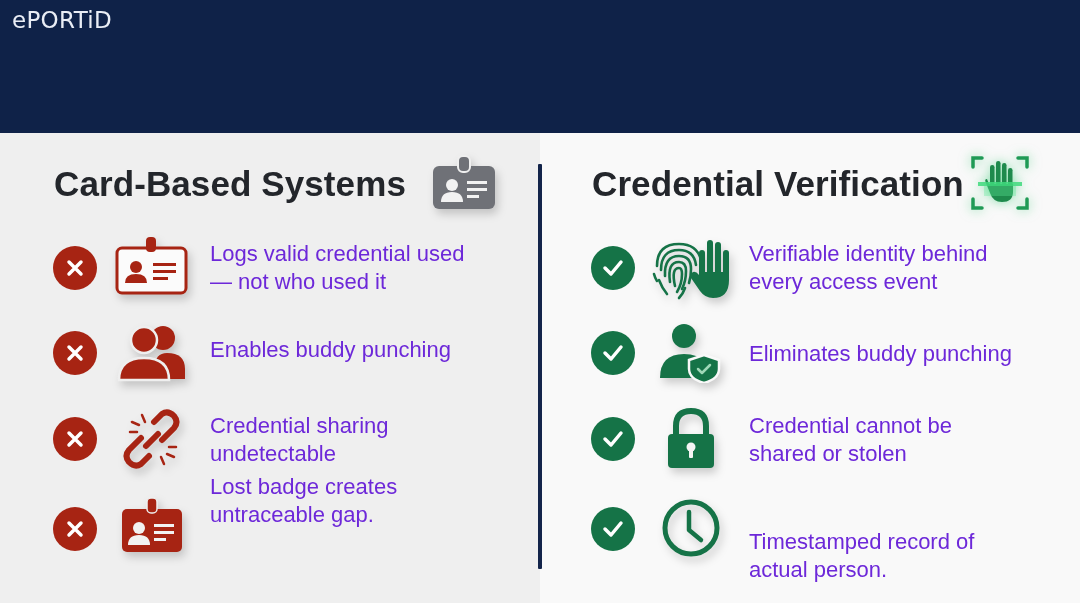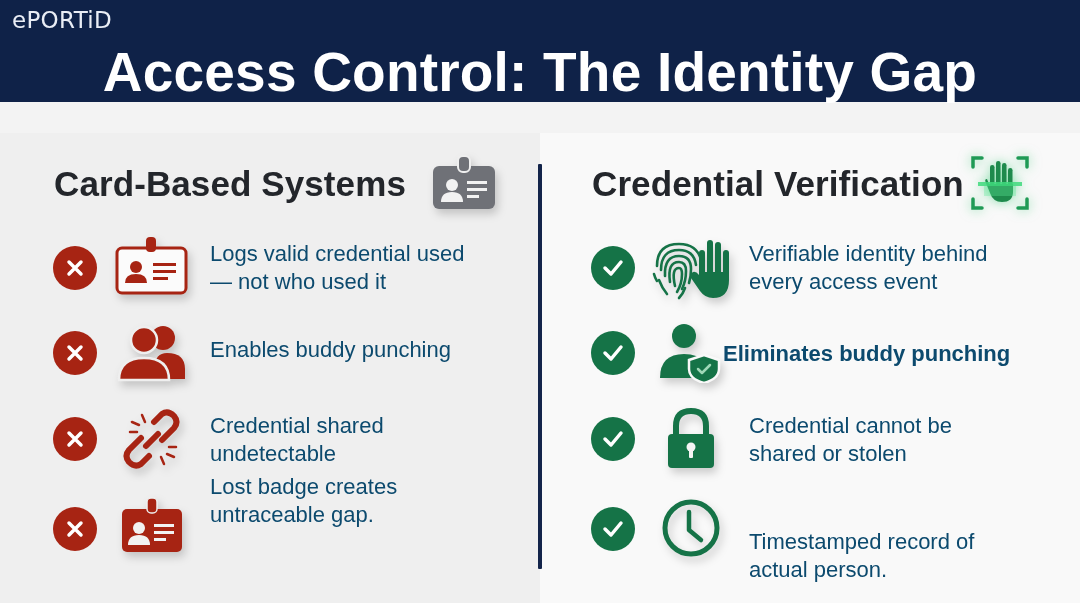--- a/index.html
+++ b/index.html
@@ -1,45 +1,44 @@
 <!DOCTYPE html>
 <html><head>
 <meta charset="utf-8">
 <style>
   * { box-sizing: border-box; margin: 0; padding: 0; }
   html, body { width: 1080px; height: 603px; overflow: hidden; }
   body { font-family: "Liberation Sans", sans-serif; background: #f3f3f3; position: relative; color: #1e2228; }
 
-  .header { position: absolute; left: 0; top: 0; width: 1080px; height: 102px; background: #0f2248; }
+  .header { position: absolute; left: 0; top: 0; width: 1080px; height: 133px; background: #0f2248; }
   .brand { position: absolute; left: 12px; top: 7px; color: #e9edf5; font-size: 23px; font-family: "DejaVu Sans", sans-serif; letter-spacing: 0.3px; }
   .title { position: absolute; left: 0; right: 0; top: 40px; text-align: center; color: #ffffff; font-weight: bold; font-size: 55px; letter-spacing: 0.2px; }
 
   .panel-left { position: absolute; left: 0; top: 133px; width: 540px; height: 470px; background: #efefef; }
   .panel-right { position: absolute; left: 540px; top: 133px; width: 540px; height: 470px; background: #f9f9f9; }
   .divider { position: absolute; left: 538px; top: 164px; width: 4px; height: 405px; background: #13244a; border-radius: 1px; }
 
   .sec-title { position: absolute; top: 164px; font-weight: bold; font-size: 35px; color: #23262b; letter-spacing: 0.1px; }
   .sec-title.left { left: 54px; text-align: center; }
   .sec-title.right { left: 592px; }
   .sec-icon { position: absolute; }
   .badge { position: absolute; width: 44px; height: 44px; border-radius: 50%; display: flex; align-items: center; justify-content: center; }
   .badge.bad { background: #a72413; }
   .badge.good { background: #157347; }
   .row-icon { position: absolute; }
-  .row-text { position: absolute; font-size: 22px; line-height: 28px; color: #0c4a6e; white-space: pre-line; }
+  .row-text { position: absolute; font-size: 22px; line-height: 28px; color: #6d28d9; white-space: pre-line; }
   svg { display: block; }
   .shadow { filter: drop-shadow(3px 5px 4px rgba(0,0,0,0.18)); }
   .glow { filter: drop-shadow(0 0 6px rgba(46,200,110,0.6)); }
 </style>
 </head>
 <body>
 
 <div class="header">
   <div class="brand">ePORTiD</div>
-  <div class="title">Access Control: The Identity Gap</div>
 </div>
 
 <div class="panel-left"></div>
 <div class="panel-right"></div>
 <div class="divider"></div>
 
 <div class="sec-title left">Card-Based Systems</div>
 <div class="sec-icon shadow" style="left:431px; top:154px;">
   <svg width="66" height="58" viewBox="0 0 66 58">
     <rect x="2" y="12" width="62" height="43" rx="6" fill="#6f7177"></rect>
@@ -127,21 +126,21 @@
       <g stroke="#a72413" stroke-width="2.5" stroke-linecap="round">
         <path d="M22 7 l3 7"></path>
           <path d="M12 14 l7 3"></path>
           <path d="M10 24 l7 0"></path>
         <path d="M44 56 l-3 -7"></path>
           <path d="M54 49 l-7 -3"></path>
           <path d="M56 39 l-7 0"></path>
       </g>
     </svg>
   </div>
-  <div class="row-text" style="left:210px; top:412px;">Credential shared
+  <div class="row-text" style="left:210px; top:412px;">Credential sharing
 undetectable</div>
 </div>
 
 <div>
   <div class="badge bad" style="left:53px; top:507px;">
     <svg width="20" height="20" viewBox="0 0 20 20">
         <path d="M4 4 L16 16 M16 4 L4 16" stroke="#fff" stroke-width="3.5" stroke-linecap="round"></path>
       </svg>
   </div>
   <div class="row-icon shadow" style="left:120px; top:497px;">
@@ -197,21 +196,21 @@
       </svg>
   </div>
   <div class="row-icon shadow" style="left:659px; top:323px;">
     <svg width="64" height="60" viewBox="0 0 64 60">
       <circle cx="25" cy="13" r="12" fill="#157347"></circle>
       <path d="M1 55 q0-24 24-24 q14 0 20 8 v16 z" fill="#157347"></path>
       <path d="M45 32 l15 5 v9 q0 10-15 14 q-15-4-15-14 v-9 z" fill="#157347" stroke="#f9f9f9" stroke-width="2.5"></path>
       <path d="M39 46 l4 4 l8 -8" fill="none" stroke="#9fd8b7" stroke-width="2.5" stroke-linecap="round" stroke-linejoin="round"></path>
     </svg>
   </div>
-  <div class="row-text" style="left:723px; top:340px;font-weight:bold;">Eliminates buddy punching</div>
+  <div class="row-text" style="left:749px; top:340px;">Eliminates buddy punching</div>
 </div>
 
 <div>
   <div class="badge good" style="left:591px; top:417px;">
     <svg width="22" height="18" viewBox="0 0 22 18">
         <path d="M3 9 L9 15 L19 3" fill="none" stroke="#fff" stroke-width="3.5" stroke-linecap="round" stroke-linejoin="round"></path>
       </svg>
   </div>
   <div class="row-icon shadow" style="left:666px; top:408px;">
     <svg width="50" height="62" viewBox="0 0 50 62">

